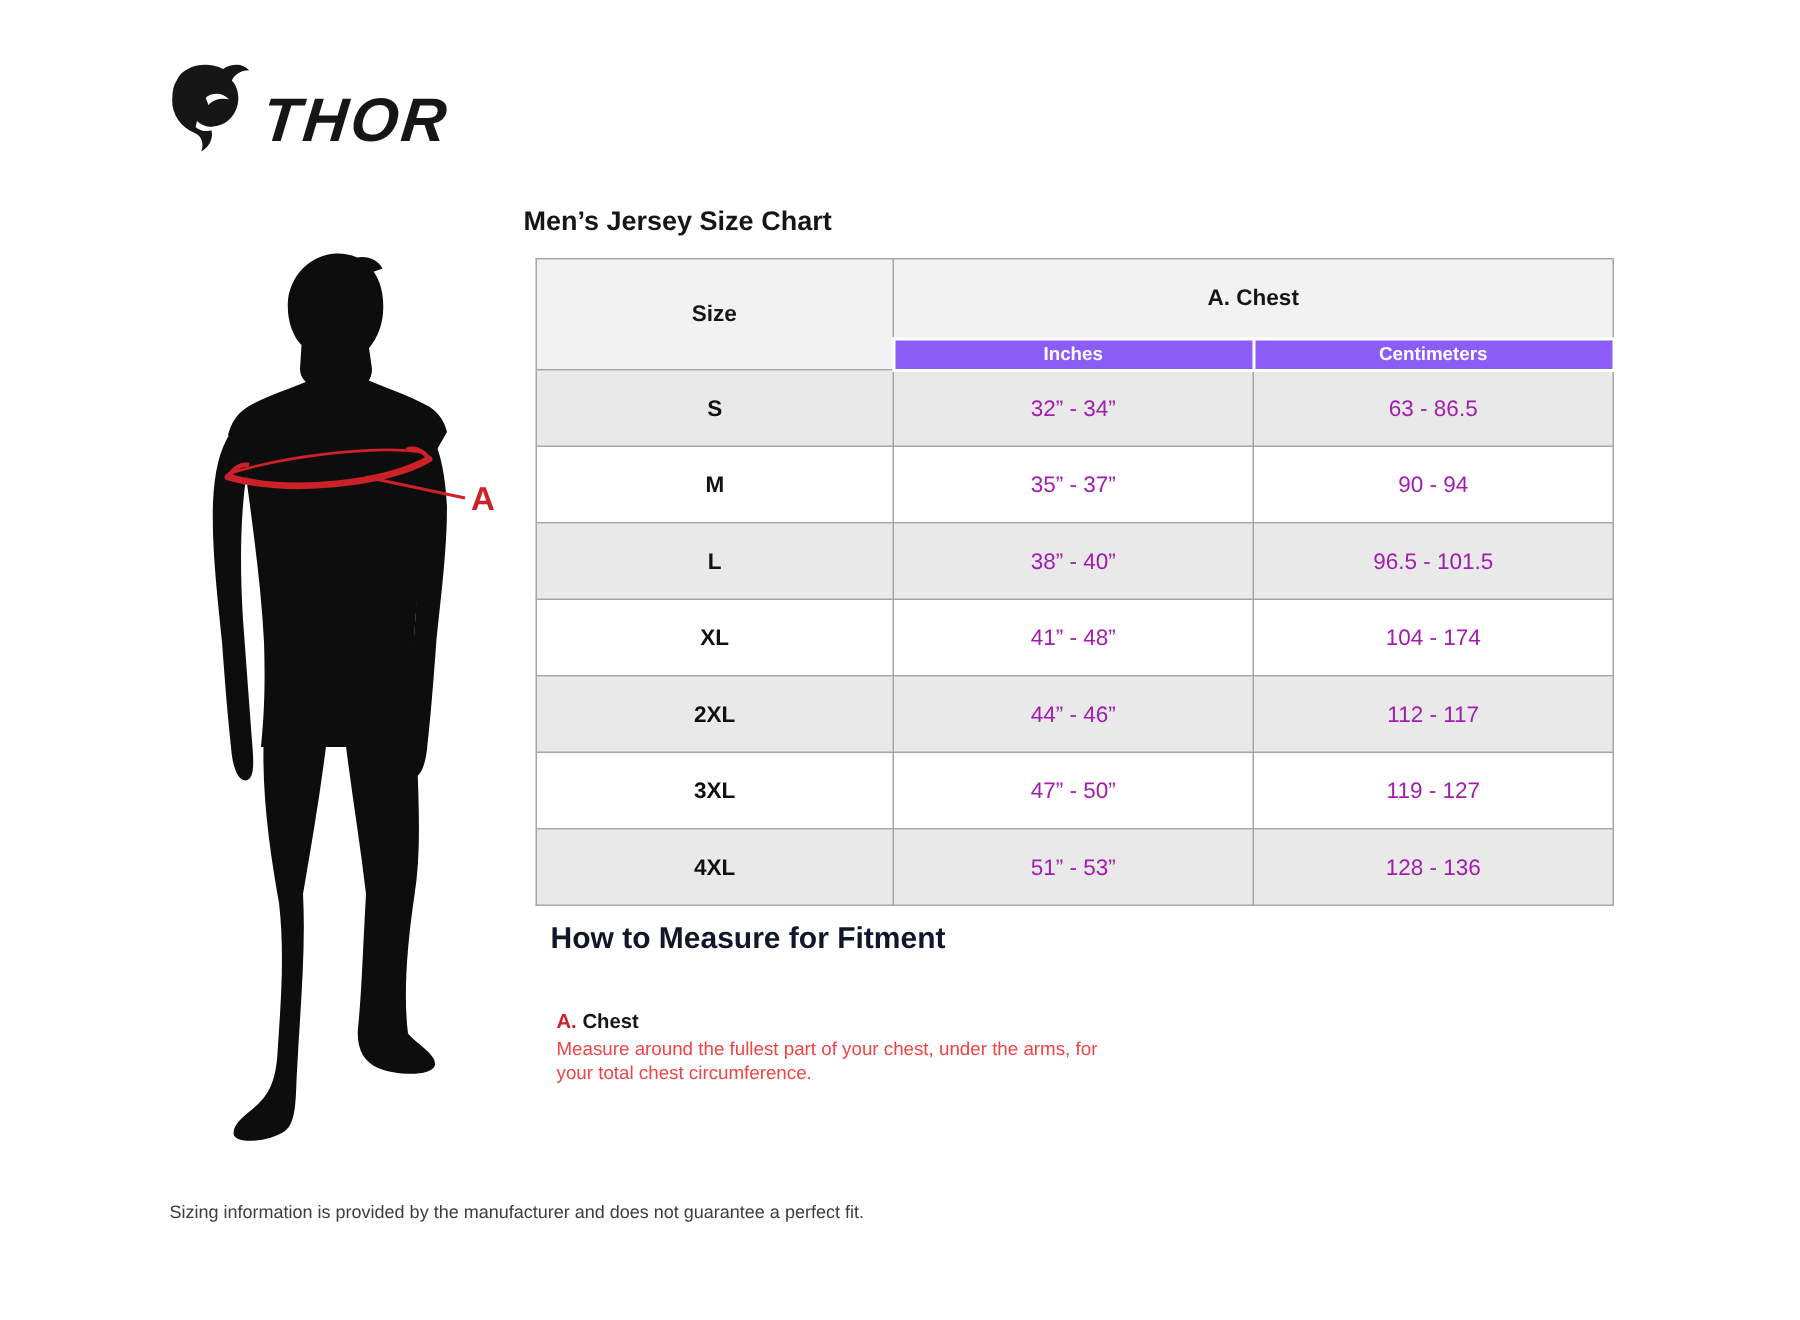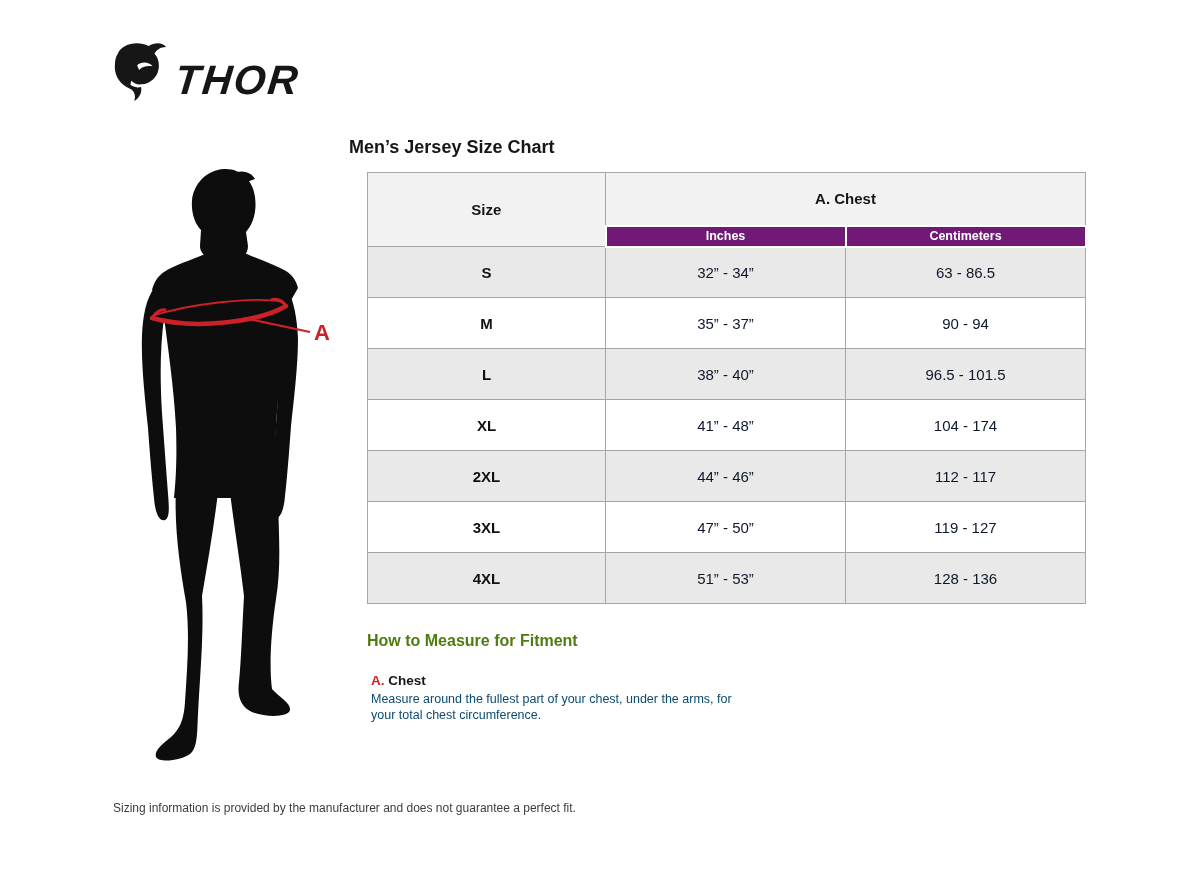--- a/index.html
+++ b/index.html
@@ -13,40 +13,40 @@
   .logo-word { font-size:41px; font-weight:700; font-style:italic; letter-spacing:2px;
     transform:skewX(-6deg); color:#161616; line-height:1; padding-top:14px; }
 
   
   .figure-wrap { position:absolute; left:134px; top:166px; width:226px; height:604px; }
 
   
   .chart-title { position:absolute; left:349px; top:137px; font-size:18px; font-weight:700; color:#161616; }
 
   
-  .table-wrap { position:absolute; left:367px; top:172px; width:718px; }
+  .table-wrap { position:absolute; left:357px; top:172px; width:718px; }
   table { width:718px; border-collapse:collapse; table-layout:fixed;
     border:1px solid #a6a6a6; }
   col.c-size { width:238px; } col.c-in { width:240px; } col.c-cm { width:240px; }
   th, td { border:1px solid #a6a6a6; text-align:center; vertical-align:middle; }
   th.size-head { background:#f2f2f2; font-size:15px; font-weight:700; color:#161616; }
   th.group-head { background:#f2f2f2; font-size:15px; font-weight:700; color:#161616; height:53px; }
-  tr.units-row th { background:#701a75; color:#fff; font-size:12.5px; font-weight:700;
+  tr.units-row th { background:#8b5cf6; color:#fff; font-size:12.5px; font-weight:700;
     height:21px; border:2px solid #fff; }
-  tbody td { height:51px; font-size:15px; color:#0f172a; }
+  tbody td { height:51px; font-size:15px; color:#a21caf; }
   tbody td.size-cell { font-weight:700; color:#111; }
   tbody tr.shade td { background:#e9e9e9; }
   tbody tr.plain td { background:#ffffff; }
 
   
-  .measure-heading { position:absolute; left:367px; top:632px; font-size:16px; font-weight:700; color:#4d7c0f; }
+  .measure-heading { position:absolute; left:367px; top:615px; font-size:20px; font-weight:700; color:#0f172a; }
   .measure-item { position:absolute; left:371px; top:673px; width:380px; }
   .measure-item-title { font-size:13.5px; font-weight:700; color:#161616; }
   .measure-item-title .letter { color:#cc2128; }
-  .measure-item-desc { margin-top:3px; font-size:12.5px; line-height:16px; color:#0c4a6e; width:362px; }
+  .measure-item-desc { margin-top:3px; font-size:12.5px; line-height:16px; color:#ef4444; width:362px; }
 
   .note-line { position:absolute; left:371px; top:766px; font-size:12.5px; font-weight:700; color:#161616; }
   .note-line .note-label { color:#cc2128; margin-right:12px; }
 
   
   .footer { position:absolute; left:113px; top:800px; font-size:12px; line-height:16px; color:#3d3d3d; }
 </style>
 </head>
 <body>
 

